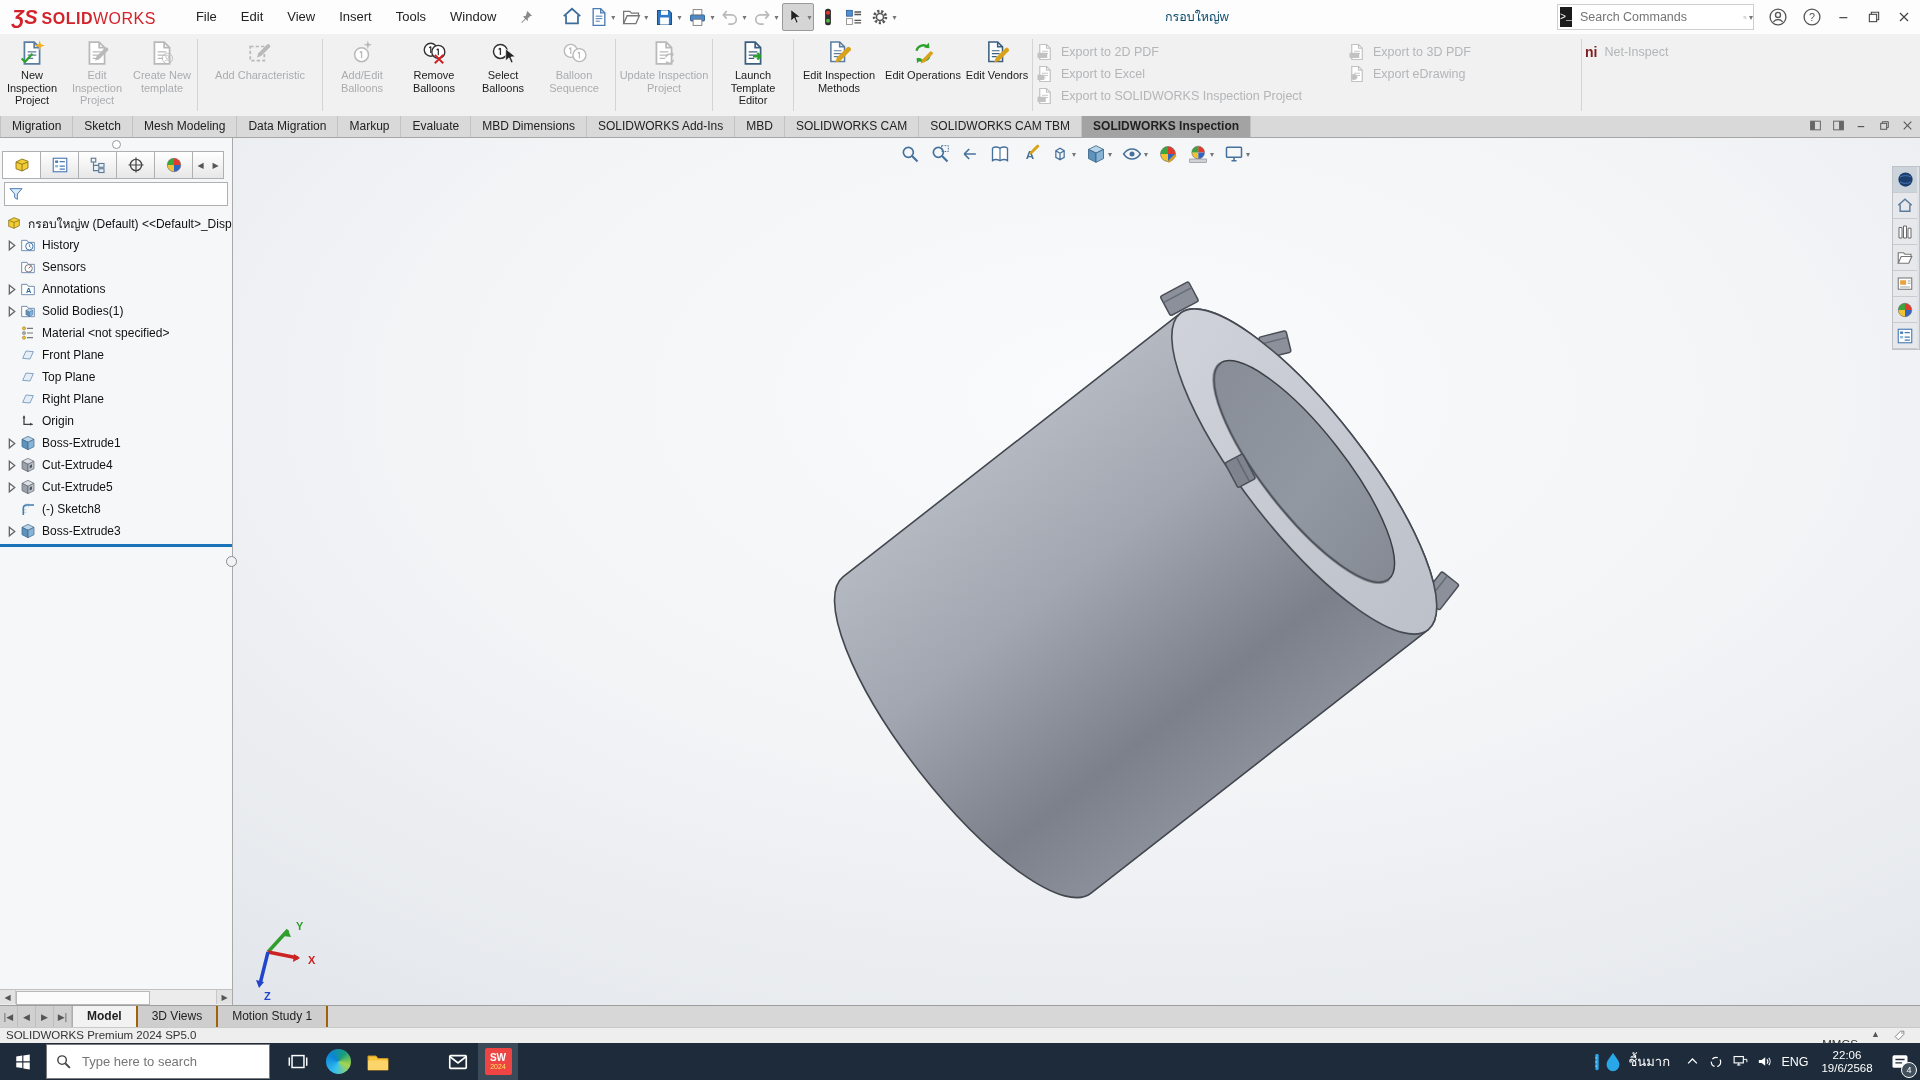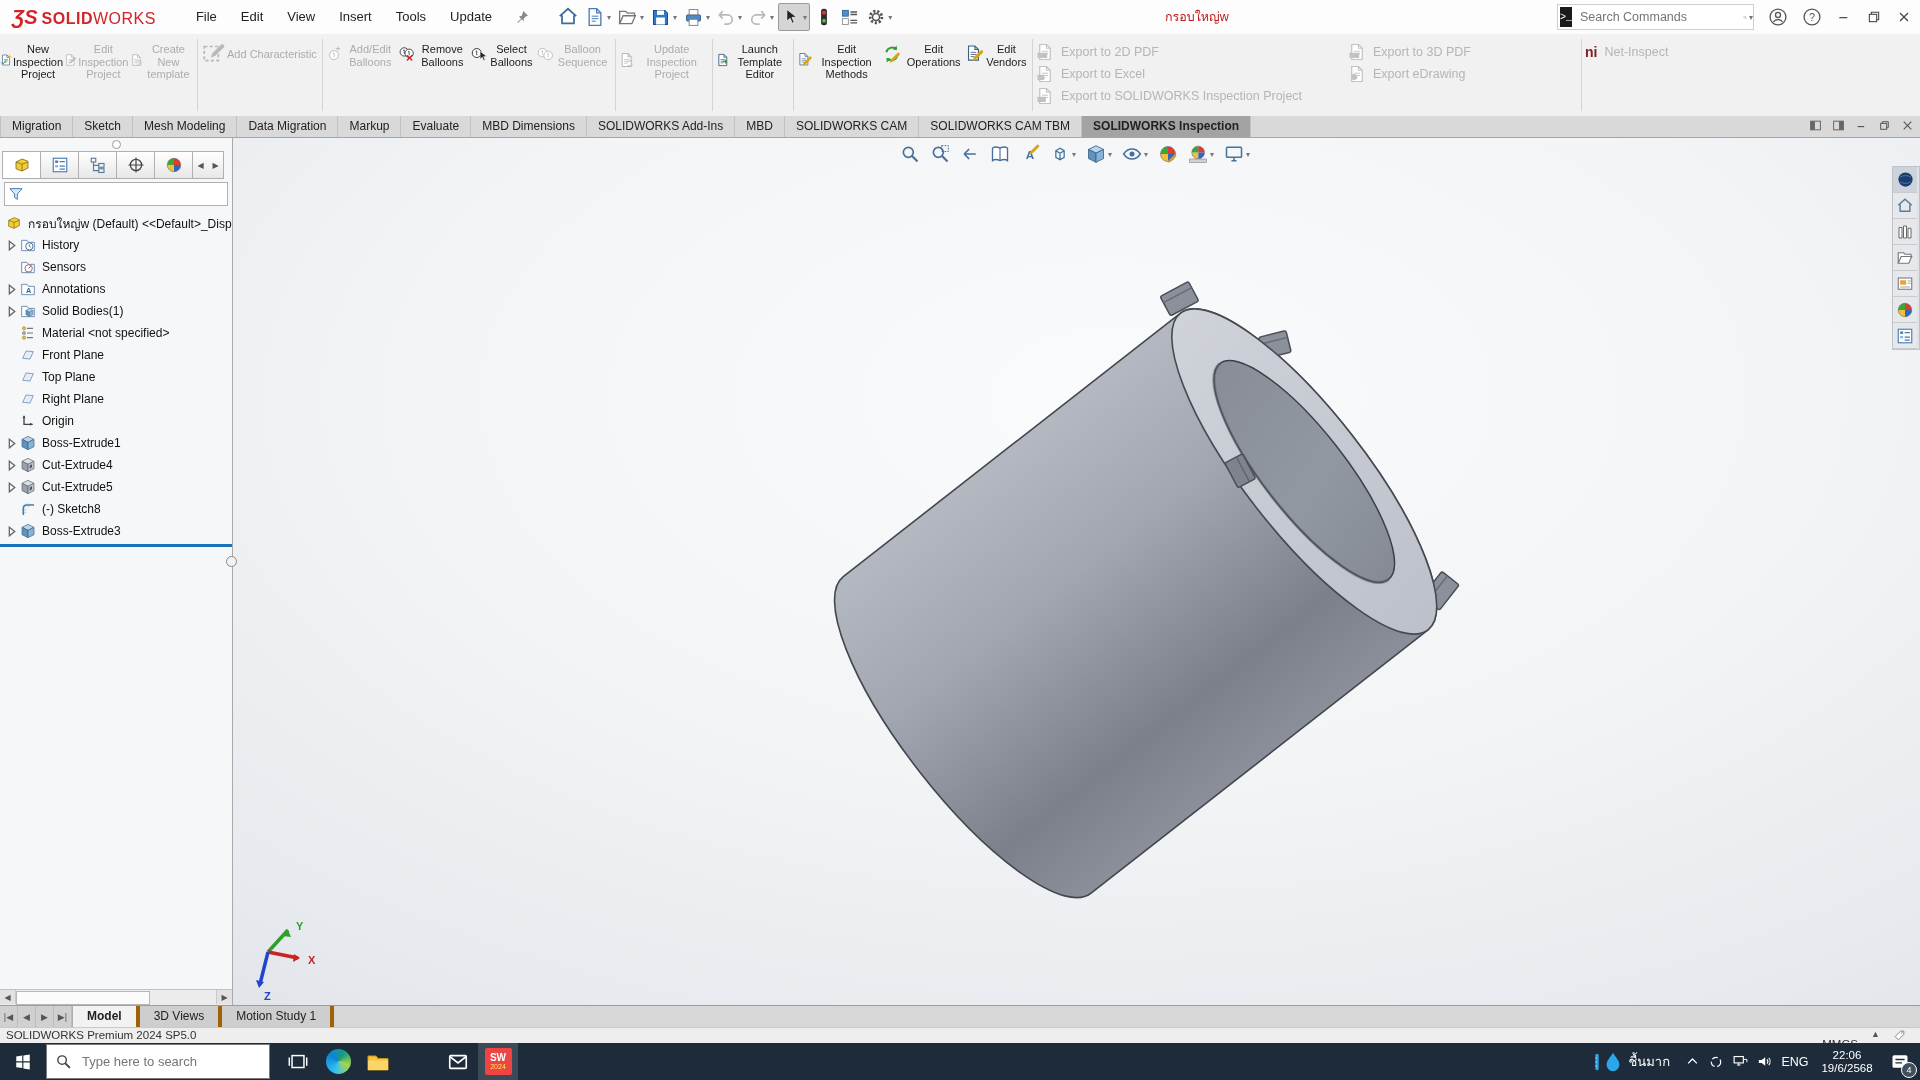--- a/index.html
+++ b/index.html
@@ -15,30 +15,30 @@
   .logo-bold{color:#d2232a;font-weight:bold;font-size:16px;letter-spacing:.5px;}
   .logo-light{color:#d2232a;font-weight:400;font-size:16px;letter-spacing:.5px;}
   .menus{display:flex;margin-left:28px;}
   .menu-item{font-size:13px;color:#222;padding:0 12px;line-height:34px;cursor:default;}
   .pin{margin:0 10px;color:#8a8a8a;}
   .qat{display:flex;align-items:center;margin-left:14px;}
   .qat-btn{display:flex;align-items:center;padding:3px 2px;margin:0 1px;border-radius:2px;color:#3c6d9c;}
   .qat-btn.gray{color:#b9b9b9;}
   .qat-btn.pressed{background:#d5d5d5;border:1px solid #9a9a9a;color:#222;}
   .caret{font-size:8px;color:#777;margin-left:2px;}
-  .doc-title{position:absolute;left:1165px;top:0;line-height:34px;font-size:12.5px;color:#b91c1c;}
+  .doc-title{position:absolute;left:1165px;top:0;line-height:34px;font-size:12.5px;color:#0c4a6e;}
   .tb-right{position:absolute;right:8px;top:0;height:34px;display:flex;align-items:center;}
   .search-box{display:flex;align-items:center;width:195px;height:24px;border:1px solid #cfcfcf;background:#fff;}
   .search-prompt{width:20px;height:20px;background:#1b1b1b;color:#fff;font-family:"Liberation Mono","DejaVu Sans Mono",monospace;
     font-size:10px;display:flex;align-items:center;justify-content:center;margin:0 6px 0 2px;}
   .search-input{border:0;outline:0;flex:1;font-size:12.5px;color:#555;background:transparent;font-family:inherit;}
   .tb-ic{margin-left:14px;color:#555;}
   
   .ribbon{position:absolute;left:0;top:34px;width:1920px;height:82px;background:#f1f1f2;display:flex;align-items:flex-start;padding-top:3px;box-sizing:border-box;}
-  .rbtn{display:flex;align-items:center;padding-top:3px;cursor:default;}
+  .rbtn{display:flex;flex-direction:column;align-items:center;padding-top:3px;cursor:default;}
   .rlab{font-size:11px;line-height:12.5px;color:#1c1c1c;text-align:center;margin-top:3px;}
   .rbtn.dis .rlab{color:#aaacae;}
   .rsep{width:1px;background:#d4d4d6;height:72px;margin:2px 3px 0 3px;}
   .xcol{display:flex;flex-direction:column;padding-top:4px;}
   .xrow{display:flex;align-items:center;height:22px;color:#b3b5b7;font-size:12.5px;}
   .xrow svg{margin-right:7px;}
   .ni-logo{font-weight:bold;font-size:14px;color:#7f1d1d;margin-right:7px;}
   .ribbon-collapse{position:absolute;right:12px;top:92px;color:#888;}
   
   .tabbar{position:absolute;left:0;top:116px;width:1920px;height:22px;background:#d9d9d9;border-bottom:1px solid #a6a6a6;display:flex;box-sizing:border-box;}
@@ -75,21 +75,21 @@
   .panel-handle{position:absolute;right:-5px;top:418px;width:9px;height:9px;border:1px solid #8a8a8a;border-radius:50%;background:#f2f3f4;z-index:5;}
   .hscroll{height:15px;border-top:1px solid #c2c2c2;background:#ececec;position:relative;}
   .hs-btn{position:absolute;top:0;width:15px;height:14px;display:flex;align-items:center;justify-content:center;background:#e2e2e2;border-right:1px solid #c8c8c8;font-size:8px;color:#555;}
   .hs-btn.right{right:0;border-right:none;border-left:1px solid #c8c8c8;}
   .hs-thumb{position:absolute;left:16px;top:1px;width:132px;height:12px;background:#fbfbfb;border:1px solid #b8b8b8;}
   
   .triad{position:absolute;left:246px;top:780px;}
   
   .doctabs{position:absolute;left:0;top:1005px;width:1920px;height:22px;background:#d7d7d7;border-top:1px solid #9e9e9e;display:flex;box-sizing:border-box;}
   .nav-btn{width:17px;height:21px;display:flex;align-items:center;justify-content:center;border-right:1px solid #bdbdbd;color:#555;background:#d0d0d0;font-size:9px;}
-  .dtab{font-size:12px;color:#222;padding:0 14px;line-height:21px;border-right:4px solid #a16207;background:#cecece;}
+  .dtab{font-size:12px;color:#222;padding:0 14px;line-height:21px;border-right:2px solid #a16207;background:#cecece;}
   .dtab.active{background:#f2f2f2;font-weight:bold;border-left:1px solid #aeaeae;}
   
   .statusbar{position:absolute;left:0;top:1027px;width:1920px;height:16px;background:#eeeeef;border-top:1px solid #c9c9c9;font-size:11.5px;color:#333;box-sizing:border-box;}
   .status-left{position:absolute;left:6px;top:1px;}
   .status-units{position:absolute;right:62px;top:10px;}
   .status-caret{position:absolute;right:40px;top:1px;font-size:9px;color:#555;}
   
   .taskbar{position:absolute;left:0;top:1043px;width:1920px;height:37px;background:#1d2b3a;display:flex;align-items:center;}
   .tb-start{width:46px;height:37px;display:flex;align-items:center;justify-content:center;}
   .tb-search{width:224px;height:35px;background:#fff;border:1px solid #7a7a7a;display:flex;align-items:center;box-sizing:border-box;}
@@ -307,21 +307,21 @@
       <span class="logo-mark">ƷS</span>
       <span class="logo-bold">SOLID</span>
       <span class="logo-light">WORKS</span>
     </div>
     <div class="menus">
       <span class="menu-item">File</span>
       <span class="menu-item">Edit</span>
       <span class="menu-item">View</span>
       <span class="menu-item">Insert</span>
       <span class="menu-item">Tools</span>
-      <span class="menu-item">Update</span>
+      <span class="menu-item">Window</span>
     </div>
     <span class="pin">
         <svg class="i20" width="16" height="16" viewBox="0 0 24 24">
           <use href="#sy-pin"></use>
         </svg>
       </span>
     <div class="qat">
       <span class="qat-btn">
           <svg width="22" height="22" viewBox="0 0 24 24">
             <use href="#sy-house"></use>

